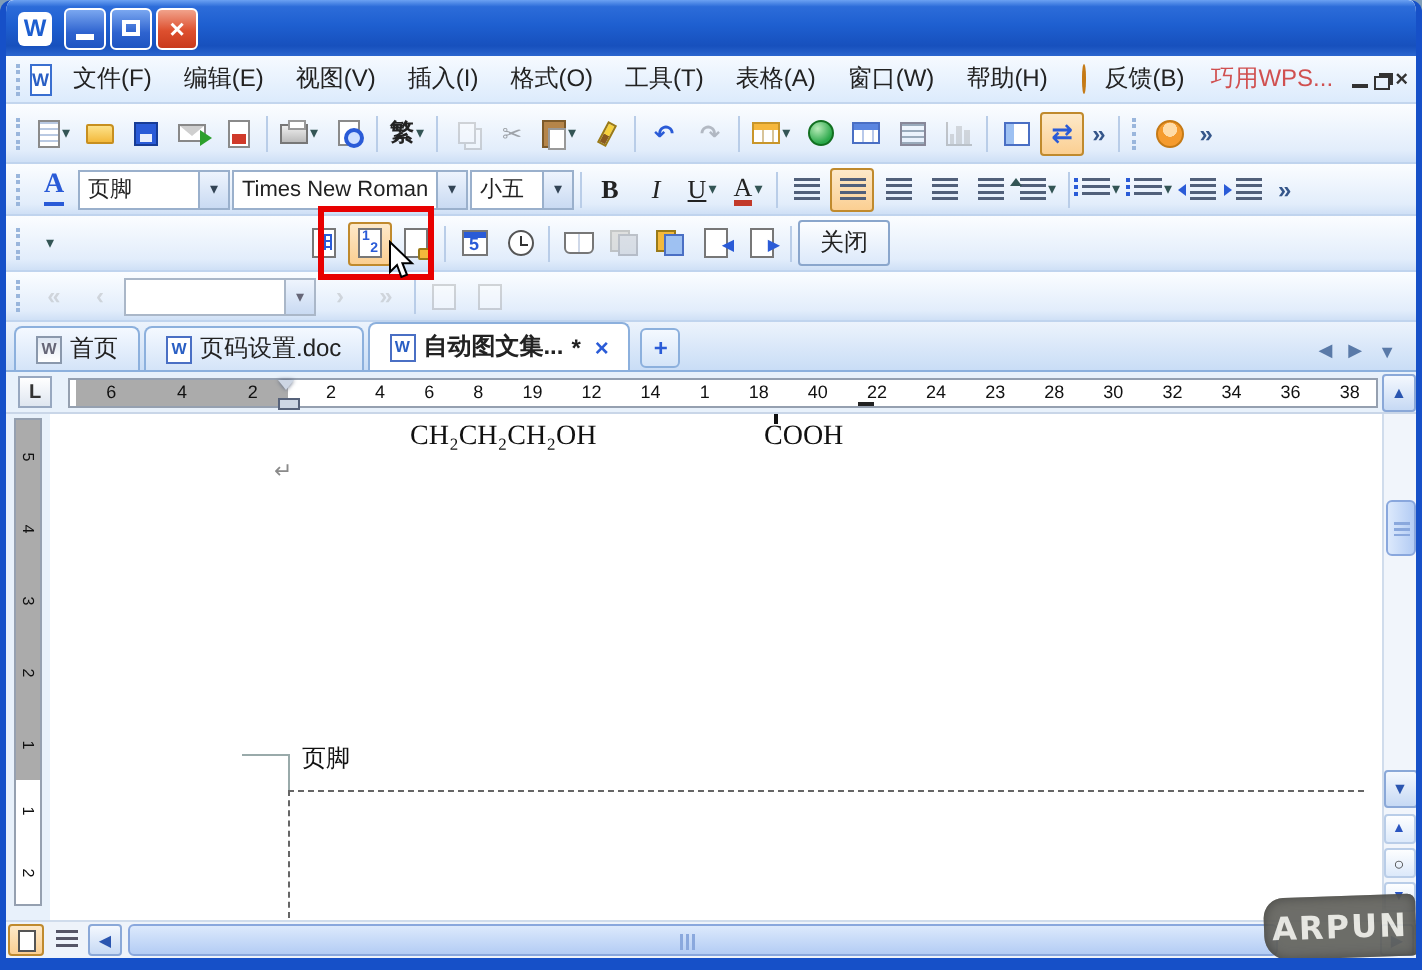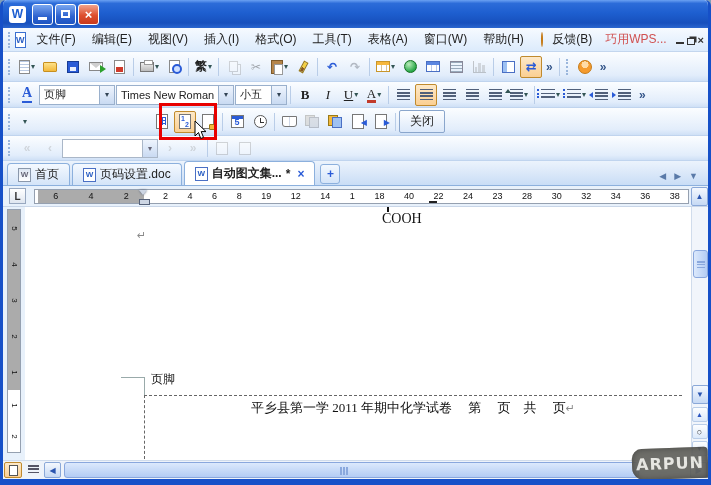--- a/index.html
+++ b/index.html
@@ -554,28 +554,28 @@
         </div>
         <div class="vrwhite">
           <span class="vrot">1</span>
           <span class="vrot">2</span>
         </div>
       </div>
     </div>
 
     <div class="page">
       <span class="bond"></span>
+      <span class="f1">CH₂CH₂CH₂OH</span>
       <span class="f2">COOH</span>
       <span class="pmark pm1">↵</span>
       <span class="fbr-h"></span>
       <span class="fbr-v"></span>
       <span class="flabel">页脚</span>
       <span class="fdash-top"></span>
       <span class="fdash-left"></span>
-      <span class="ftext"><span>平乡县第一学 2011 年期中化学试卷　 第　 页　共　 页</span><span class="pmark">↵</span></span>
     </div>
 
     <div class="vscroll">
       <div class="vtrack">
         <span class="vthumb"></span>
         <span class="sbtn vdown">▼</span>
         <span class="browse">
           <span class="bbtn">▲</span>
           <span class="bbtn circ">○</span>
           <span class="bbtn">▼</span>

